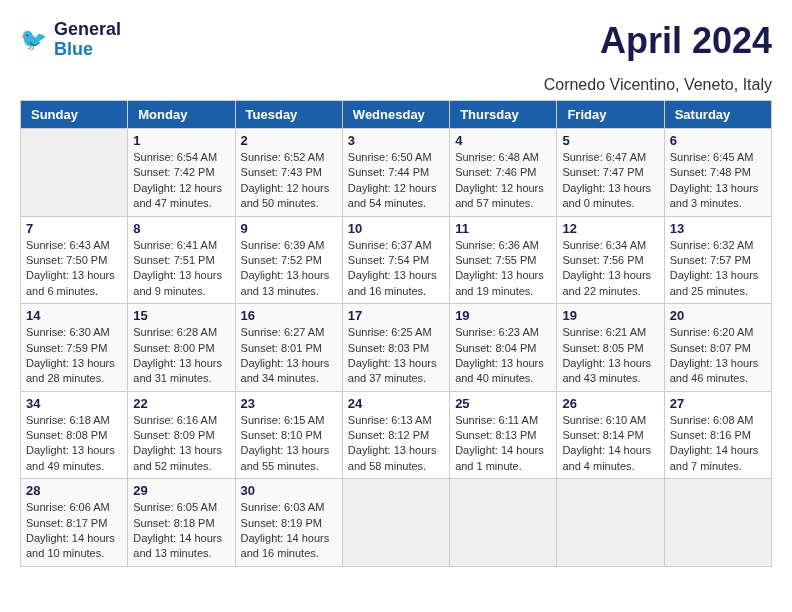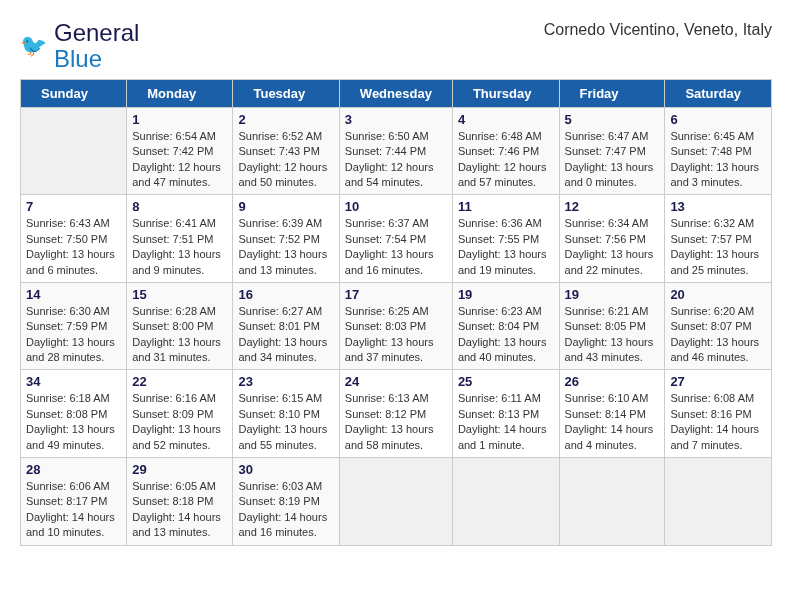--- a/index.html
+++ b/index.html
@@ -15,22 +15,22 @@
       justify-content: space-between;
       align-items: flex-start;
       margin-bottom: 6px;
     }
     .logo {
       display: flex;
       align-items: center;
       gap: 4px;
     }
     .logo-text {
-      font-size: 24px;
-      font-weight: normal;
+      font-size: 18px;
+      font-weight: bold;
       color: #1a1a4e;
       line-height: 1.1;
     }
     .logo-text span {
       color: #1a7abf;
     }
     .logo-bird {
       width: 30px;
       height: 30px;
     }
@@ -38,33 +38,33 @@
       text-align: right;
     }
     .month-title {
       font-size: 36px;
       font-weight: bold;
       color: #1a1a4e;
     }
     .location {
       font-size: 16px;
       color: #333;
-      margin-top: 1px;
+      margin-top: 14px;
       text-align: right;
     }
     table {
       width: 100%;
       border-collapse: collapse;
       font-size: 11px;
     }
     thead tr th {
       background-color: #1a5fa8;
       color: #fff;
       text-align: left;
-      padding: 6px 20px;
+      padding: 6px 10px;
       font-size: 13px;
       font-weight: bold;
       border: 1px solid #ccc;
     }
     tbody tr td {
       border: 1px solid #ccc;
       vertical-align: top;
       padding: 4px 5px;
       height: 80px;
       width: 107px;
@@ -98,20 +98,21 @@
   <div class="logo">
     <svg class="logo-bird" viewBox="0 0 30 30">
       <text x="0" y="22" font-size="22">🐦</text>
     </svg>
     <div class="logo-text">
       <div>General</div>
       <div><span>Blue</span></div>
     </div>
   </div>
   <div class="title-block">
+    <div class="month-title">April 2024</div>
     <div class="location">Cornedo Vicentino, Veneto, Italy</div>
   </div>
 </div>
 
 <table>
   <thead>
     <tr>
         <th>Sunday</th>
         <th>Monday</th>
         <th>Tuesday</th>

